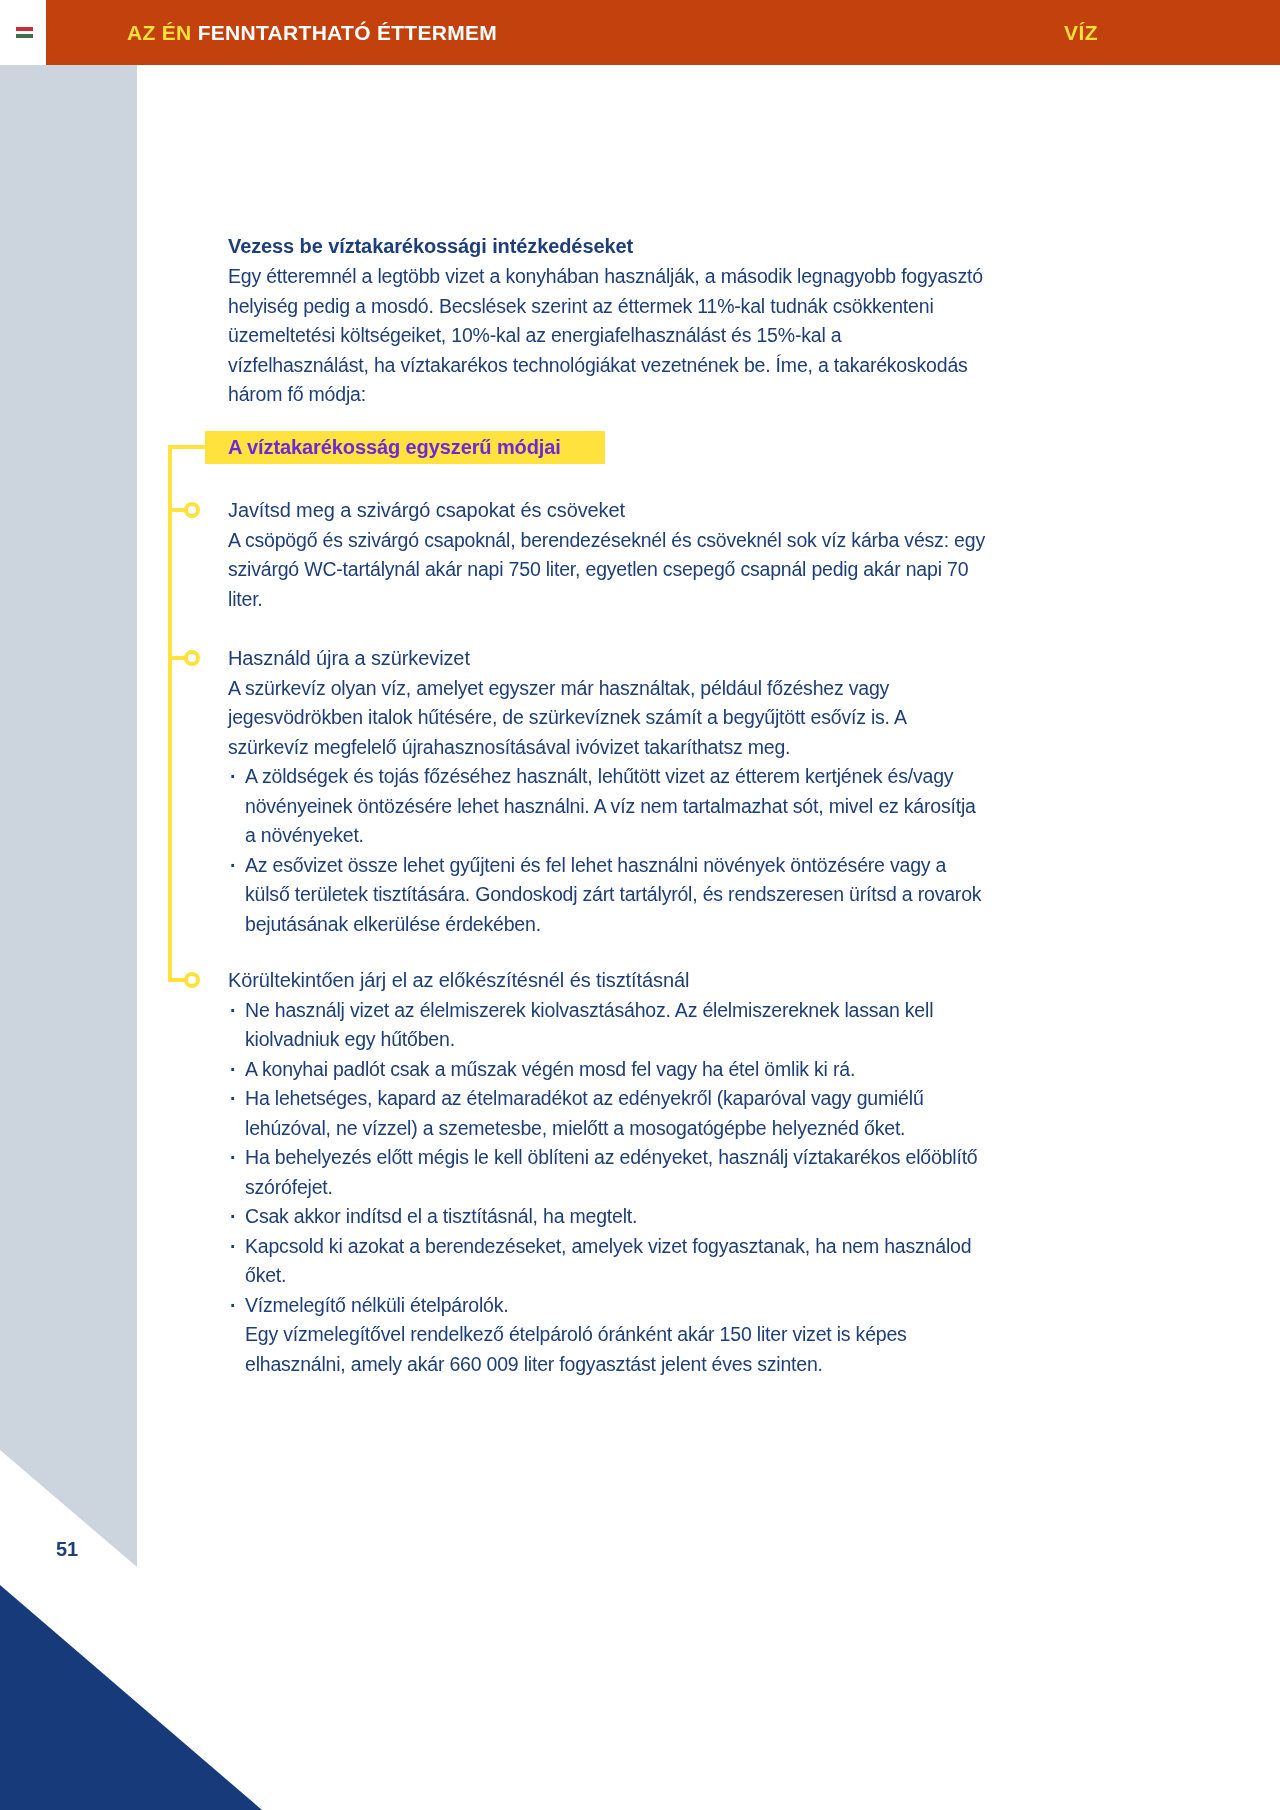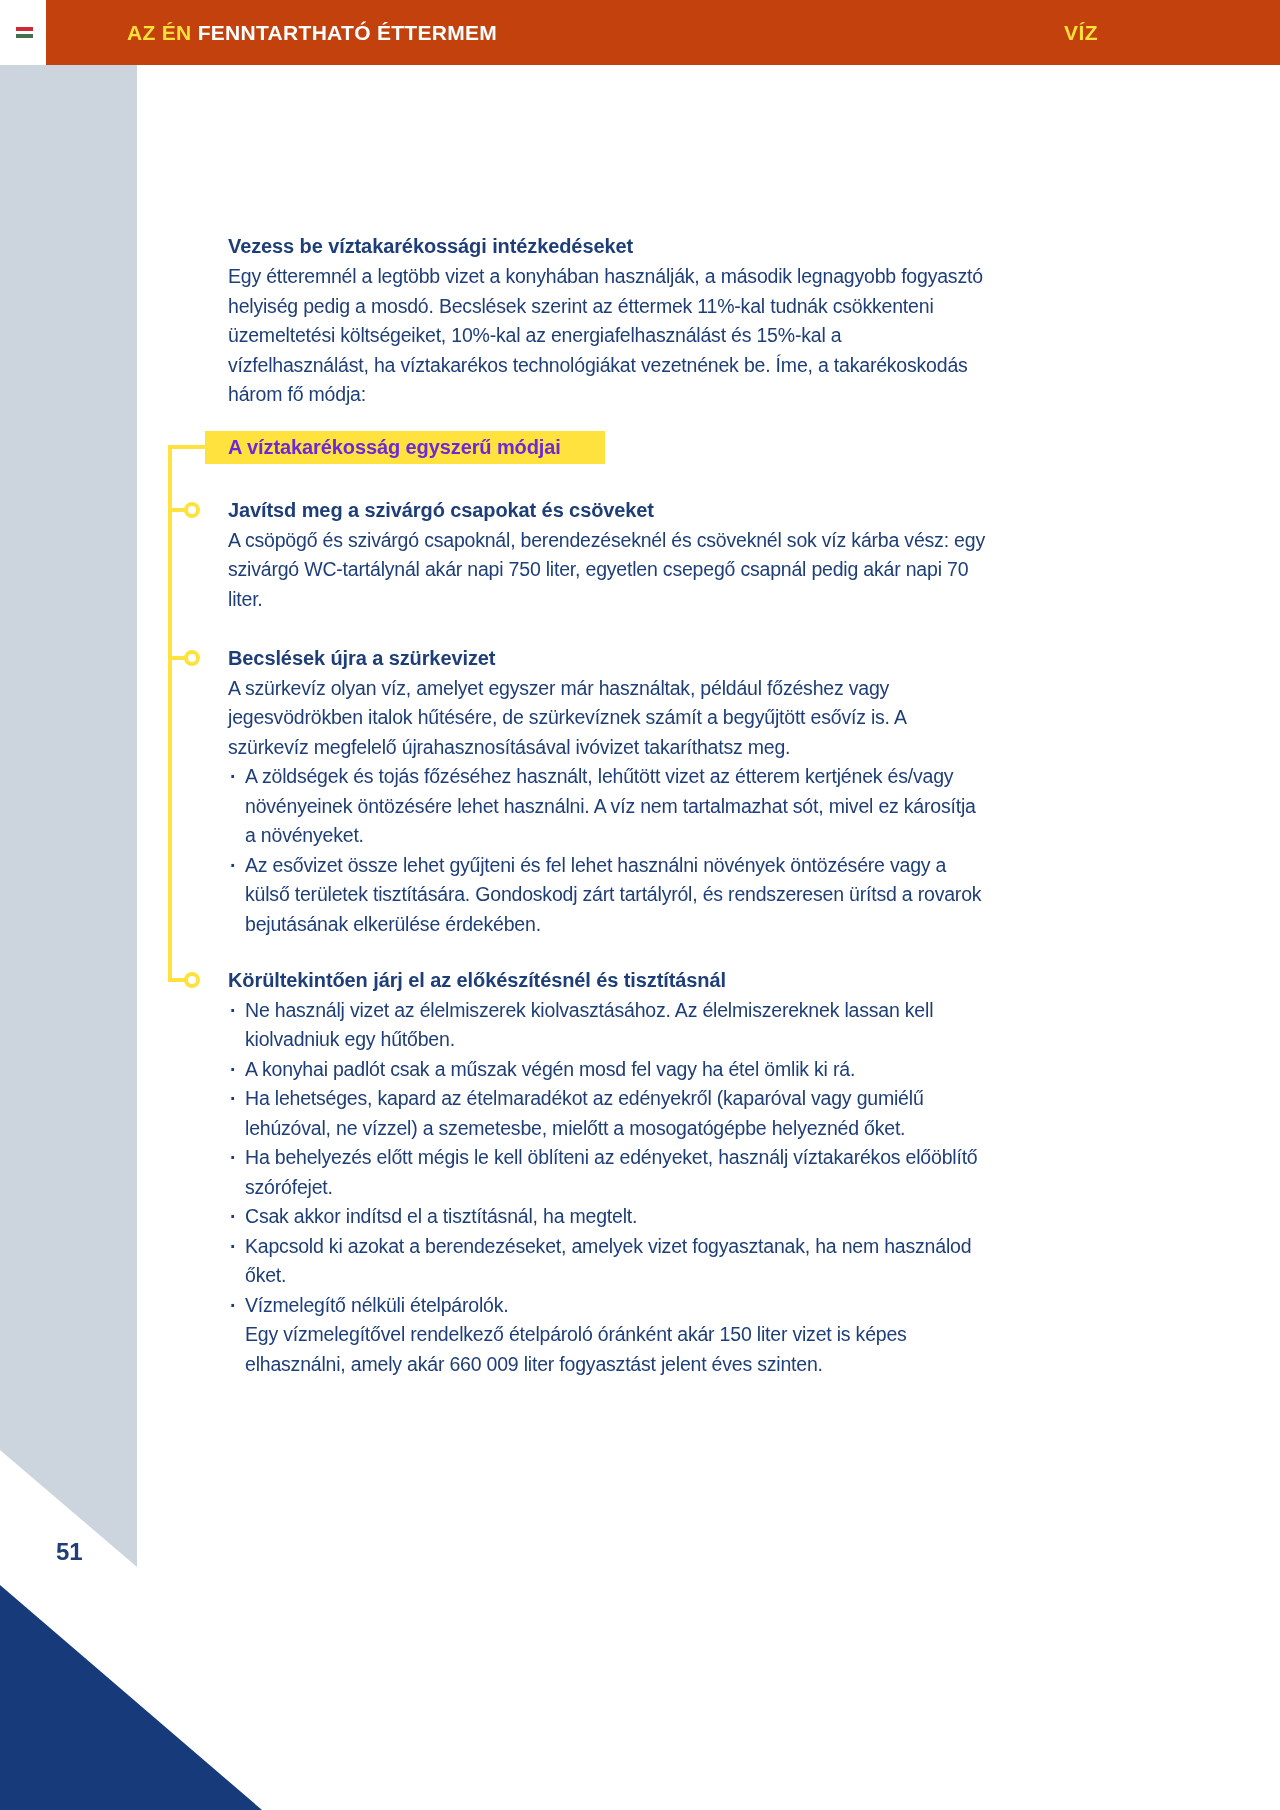--- a/index.html
+++ b/index.html
@@ -16,31 +16,31 @@
   .header-title{position:absolute;left:127px;top:0;height:65px;display:flex;align-items:center;
         font-size:21px;font-weight:bold;letter-spacing:.3px;color:#ffffff;white-space:pre;}
   .header-title .accent{color:#ffdf3b;}
   .header-right{position:absolute;left:1064px;top:0;height:65px;display:flex;align-items:center;
         font-size:21px;font-weight:bold;letter-spacing:.5px;color:#ffdf3b;}
   
   .side-band{position:absolute;left:0;top:65px;width:137px;height:1745px;background:#ccd4dd;
         clip-path:polygon(0 0,100% 0,100% 1502px,0 1385px);}
   .corner-triangle{position:absolute;left:0;top:1585px;width:262px;height:225px;background:#173a7a;
         clip-path:polygon(0 0,100% 100%,0 100%);}
-  .page-number{position:absolute;left:56px;top:1538px;font-size:24px;font-weight:bold;color:#1d3e78;}
+  .page-number{position:absolute;left:56px;top:1538px;font-size:20px;font-weight:bold;color:#1d3e78;}
   
   .txt{font-size:19.5px;line-height:29.5px;letter-spacing:-0.2px;color:#1d3e78;}
   .content-heading{position:absolute;left:228px;top:232px;width:757px;margin:0;
         font-size:20px;line-height:29.5px;font-weight:bold;letter-spacing:-0.1px;color:#1d3e78;}
   .intro{position:absolute;left:228px;top:262px;width:757px;margin:0;}
   .hl-box{position:absolute;left:205px;top:431px;width:400px;height:33px;background:#ffe23e;
         box-sizing:border-box;display:flex;align-items:center;padding-left:23px;
         font-size:20px;font-weight:bold;letter-spacing:-0.1px;color:#6d28d9;}
   .node{position:absolute;left:228px;width:757px;}
-  .node h3{margin:0;font-size:20px;line-height:29.5px;font-weight:bold;letter-spacing:-0.1px;}
+  .node h3{margin:0;font-size:20px;line-height:29.5px;font-weight:normal;letter-spacing:-0.1px;}
   .node p{margin:0;}
   .node ul{list-style:none;margin:0;padding:0;}
   .node li{position:relative;padding-left:17px;}
   .node li::before{content:"\00B7";position:absolute;left:2px;top:0;font-weight:bold;}
   .closing{padding-left:17px;}
   #node1{top:496px;} #node2{top:644px;} #node3{top:966px;}
   
   .tl{position:absolute;background:#ffe23e;}
   .tl-vline{left:168px;top:445px;width:4px;height:537px;}
   .tl-stub-box{left:172px;top:445px;width:33px;height:4px;}
@@ -84,21 +84,21 @@
   <div class="hl-box">
     <span>A víztakarékosság egyszerű módjai</span>
   </div>
 
   <div class="node txt" id="node1">
     <h3>Javítsd meg a szivárgó csapokat és csöveket</h3>
     <p>A csöpögő és szivárgó csapoknál, berendezéseknél és csöveknél sok víz kárba vész: egy szivárgó WC-tartálynál akár napi 750 liter, egyetlen csepegő csapnál pedig akár napi 70 liter.</p>
   </div>
 
   <div class="node txt" id="node2">
-    <h3>Becslések újra a szürkevizet</h3>
+    <h3>Használd újra a szürkevizet</h3>
     <p>A szürkevíz olyan víz, amelyet egyszer már használtak, például főzéshez vagy jegesvödrökben italok hűtésére, de szürkevíznek számít a begyűjtött esővíz is. A szürkevíz megfelelő újrahasznosításával ivóvizet takaríthatsz meg.</p>
     <ul>
       <li>A zöldségek és tojás főzéséhez használt, lehűtött vizet az étterem kertjének és/vagy növényeinek öntözésére lehet használni. A víz nem tartalmazhat sót, mivel ez károsítja a növényeket.</li>
       <li>Az esővizet össze lehet gyűjteni és fel lehet használni növények öntözésére vagy a külső területek tisztítására. Gondoskodj zárt tartályról, és rendszeresen ürítsd a rovarok bejutásának elkerülése érdekében.</li>
     </ul>
   </div>
 
   <div class="node txt" id="node3">
     <h3>Körültekintően járj el az előkészítésnél és tisztításnál</h3>
     <ul>

